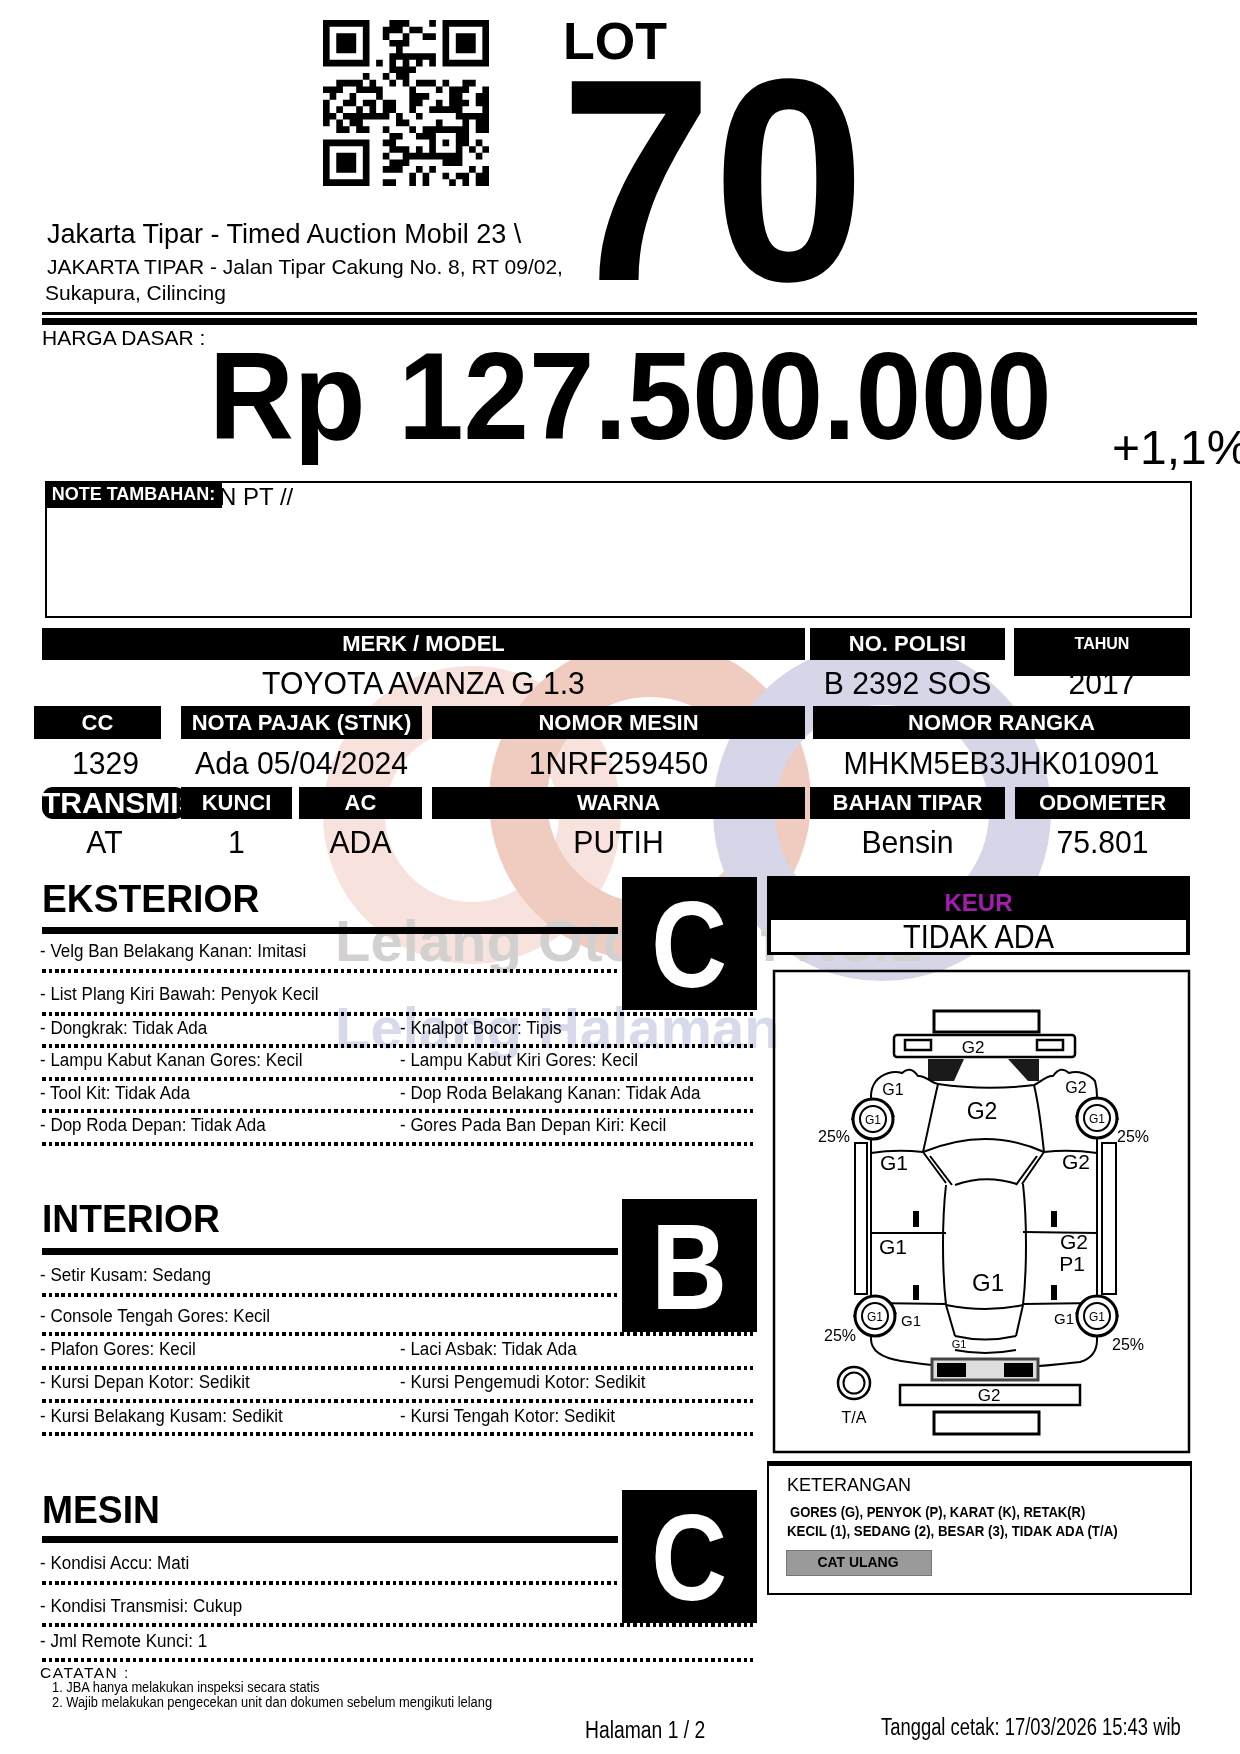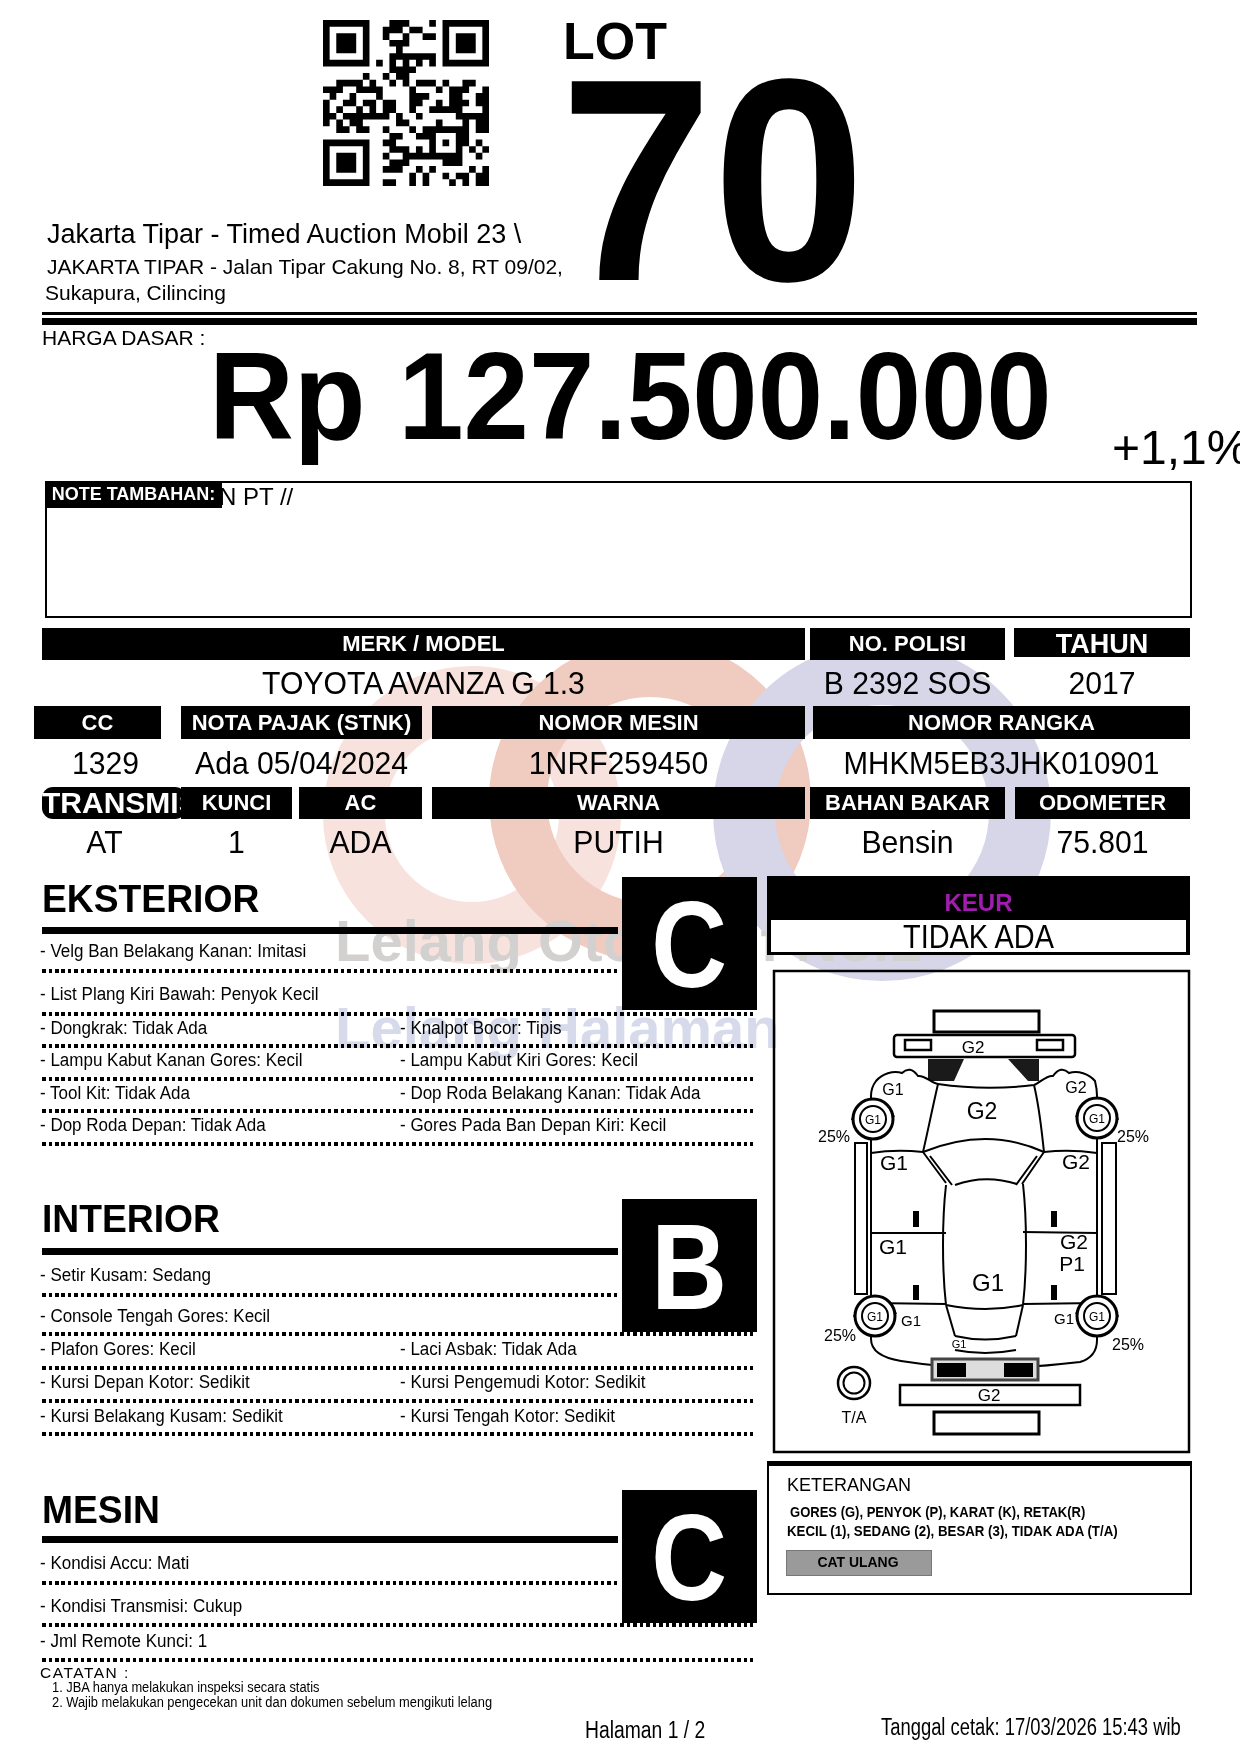--- a/index.html
+++ b/index.html
@@ -54,21 +54,21 @@
 <div class="abs" style="left:45px;top:481px;width:1143px;height:133px;border:2px solid #000;"></div>
 
 <div class="abs" style="left:203px;top:483px;font-size:24px;">AN PT //</div>
 
 <div class="hdr" style="left:45px;top:481px;width:177px;height:27px;font-size:18px;line-height:27px;">NOTE TAMBAHAN:</div>
 
 <div class="hdr" style="left:42px;top:628px;width:763px;height:32px;font-size:22px;line-height:32px;">MERK / MODEL</div>
 
 <div class="hdr" style="left:810px;top:628px;width:195px;height:32px;font-size:22px;line-height:32px;">NO. POLISI</div>
 
-<div class="hdr" style="left:1014px;top:628px;width:176px;height:29px;font-size:27px;line-height:32px;">TAHUN</div>
+<div class="hdr" style="left:1014px;top:628px;width:176px;height:48px;font-size:16px;line-height:32px;">TAHUN</div>
 
 <div class="abs val" style="left:42px;top:665px;width:763px;">TOYOTA AVANZA G 1.3</div>
 
 <div class="abs val" style="left:810px;top:665px;width:195px;">B 2392 SOS</div>
 
 <div class="abs val" style="left:1014px;top:665px;width:176px;">2017</div>
 
 <div class="hdr" style="left:34px;top:706px;width:127px;height:33px;font-size:22px;line-height:33px;">CC</div>
 
 <div class="hdr" style="left:181px;top:706px;width:241px;height:33px;font-size:22px;line-height:33px;">NOTA PAJAK (STNK)</div>
@@ -86,21 +86,21 @@
 <div class="abs val" style="left:813px;top:745px;width:377px;transform:scaleX(0.92);">MHKM5EB3JHK010901</div>
 
 <div class="hdr" style="left:42px;top:787px;width:144px;height:32px;font-size:30px;line-height:32px;border-radius:11px;">TRANSMISI</div>
 
 <div class="hdr" style="left:181px;top:787px;width:111px;height:32px;font-size:22px;line-height:32px;">KUNCI</div>
 
 <div class="hdr" style="left:299px;top:787px;width:123px;height:32px;font-size:22px;line-height:32px;">AC</div>
 
 <div class="hdr" style="left:432px;top:787px;width:373px;height:32px;font-size:22px;line-height:32px;">WARNA</div>
 
-<div class="hdr" style="left:810px;top:787px;width:195px;height:32px;font-size:22px;line-height:32px;">BAHAN BAKAR</div>
+<div class="hdr" style="left:810px;top:787px;width:195px;height:32px;font-size:22px;line-height:32px;">BAHAN TIPAR</div>
 
 <div class="hdr" style="left:1015px;top:787px;width:175px;height:32px;font-size:22px;line-height:32px;">ODOMETER</div>
 
 <div class="abs val" style="left:42px;top:824px;width:125px;">AT</div>
 
 <div class="abs val" style="left:181px;top:824px;width:111px;">1</div>
 
 <div class="abs val" style="left:299px;top:824px;width:123px;">ADA</div>
 
 <div class="abs val" style="left:432px;top:824px;width:373px;">PUTIH</div>

